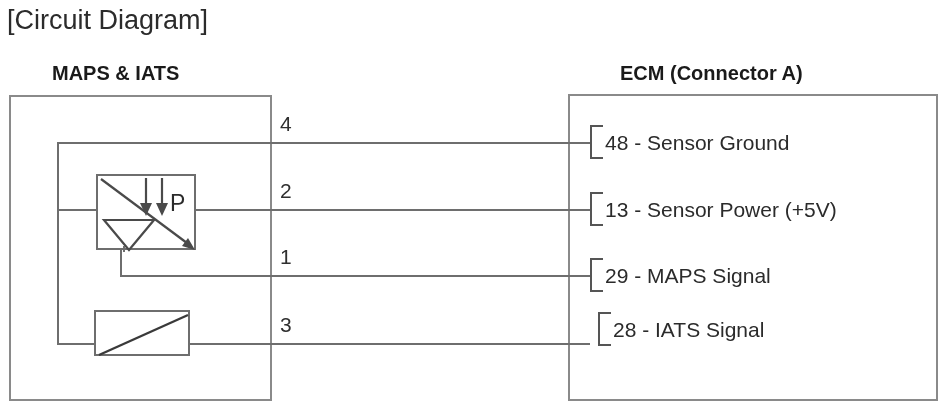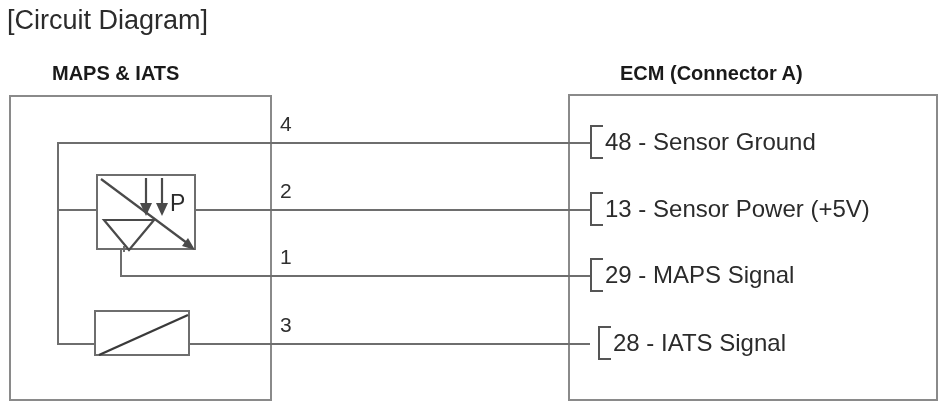--- a/index.html
+++ b/index.html
@@ -70,21 +70,21 @@
   }
   .ecm-bracket {
     width: 13px;
     height: 34px;
     border: 2px solid #555555;
     border-right: none;
     box-sizing: border-box;
     flex: 0 0 auto;
   }
   .ecm-label {
-    font-size: 24px;
+    font-size: 21px;
     color: #2b2b2b;
     margin-left: 2px;
     line-height: 1;
   }
 
   .sym-box {
     position: absolute;
     border: 2px solid #6e6e6e;
     box-sizing: border-box;
     background: transparent;
@@ -173,18 +173,18 @@
   <div class="ecm-row" style="left:590px; top:192px;justify-content:flex-end;">
     <span class="ecm-bracket"></span>
     <span class="ecm-label">13 - Sensor Power (+5V)</span>
   </div>
 
   <div class="ecm-row" style="left:590px; top:258px;justify-content:center;">
     <span class="ecm-bracket"></span>
     <span class="ecm-label">29 - MAPS Signal</span>
   </div>
 
-  <div class="ecm-row" style="left:590px; top:326px;padding-left:8px;">
+  <div class="ecm-row" style="left:590px; top:312px;padding-left:8px;">
     <span class="ecm-bracket"></span>
     <span class="ecm-label">28 - IATS Signal</span>
   </div>
 
 </div>
 
 </body></html>

